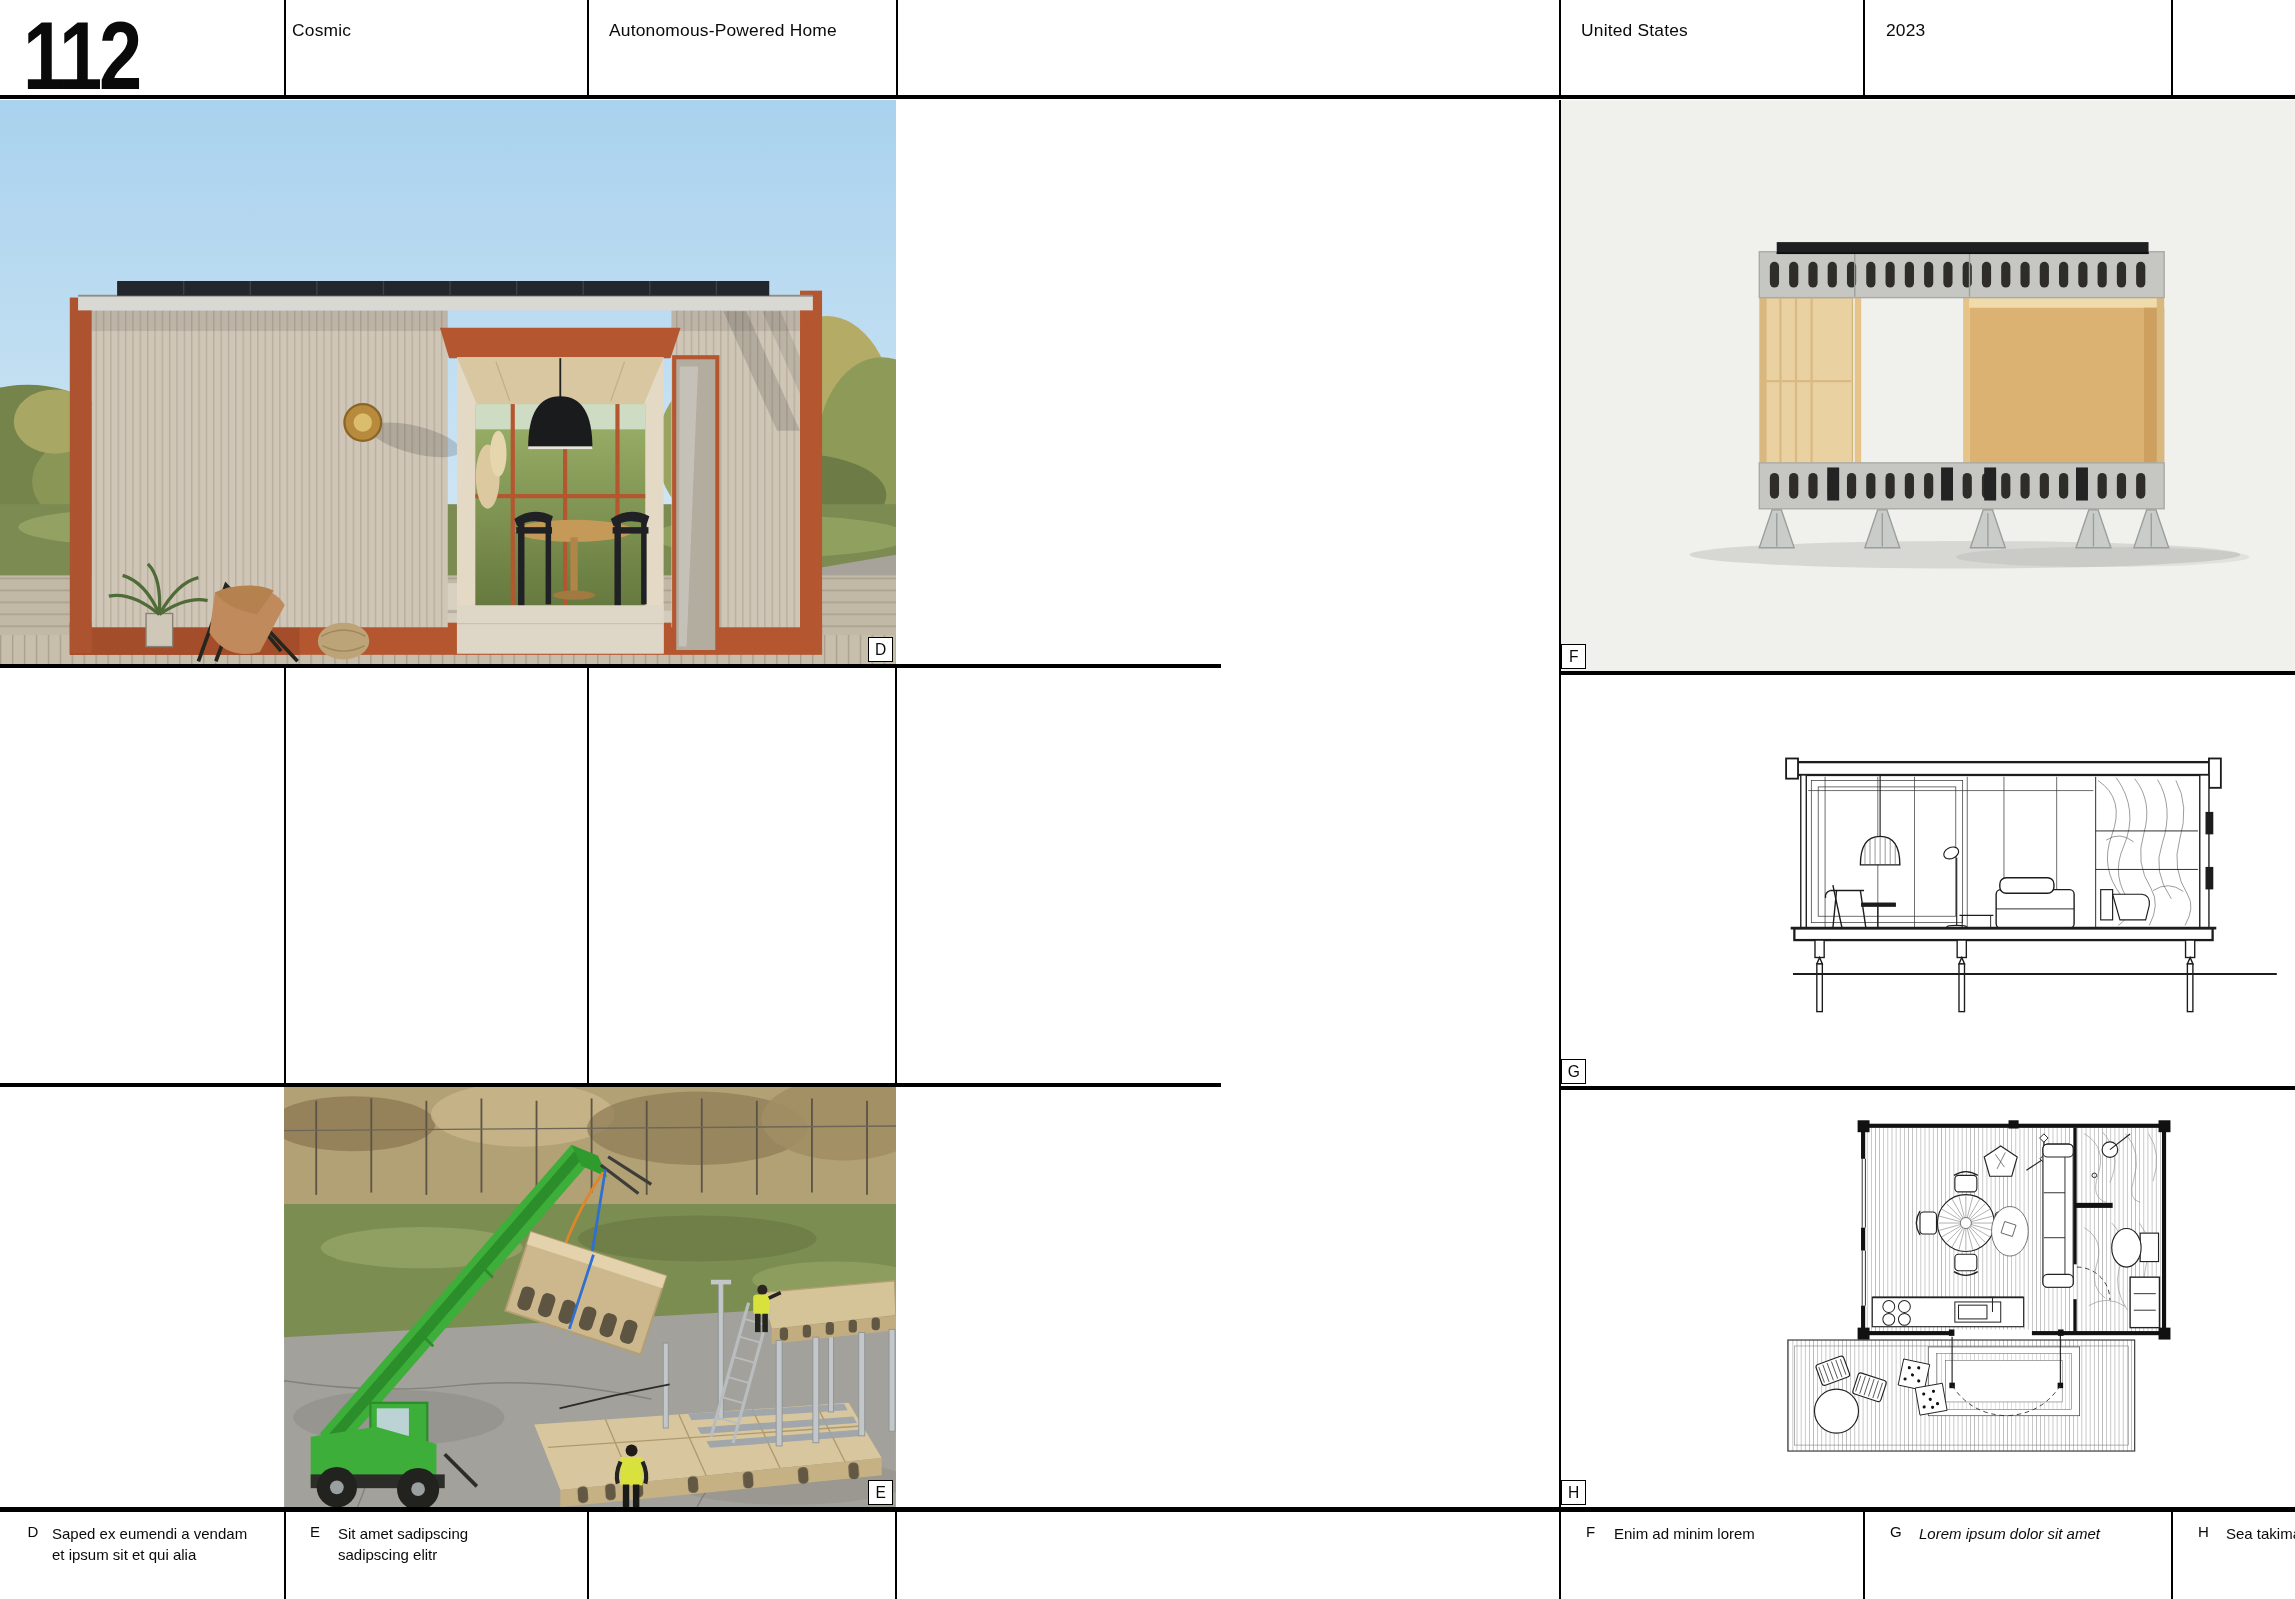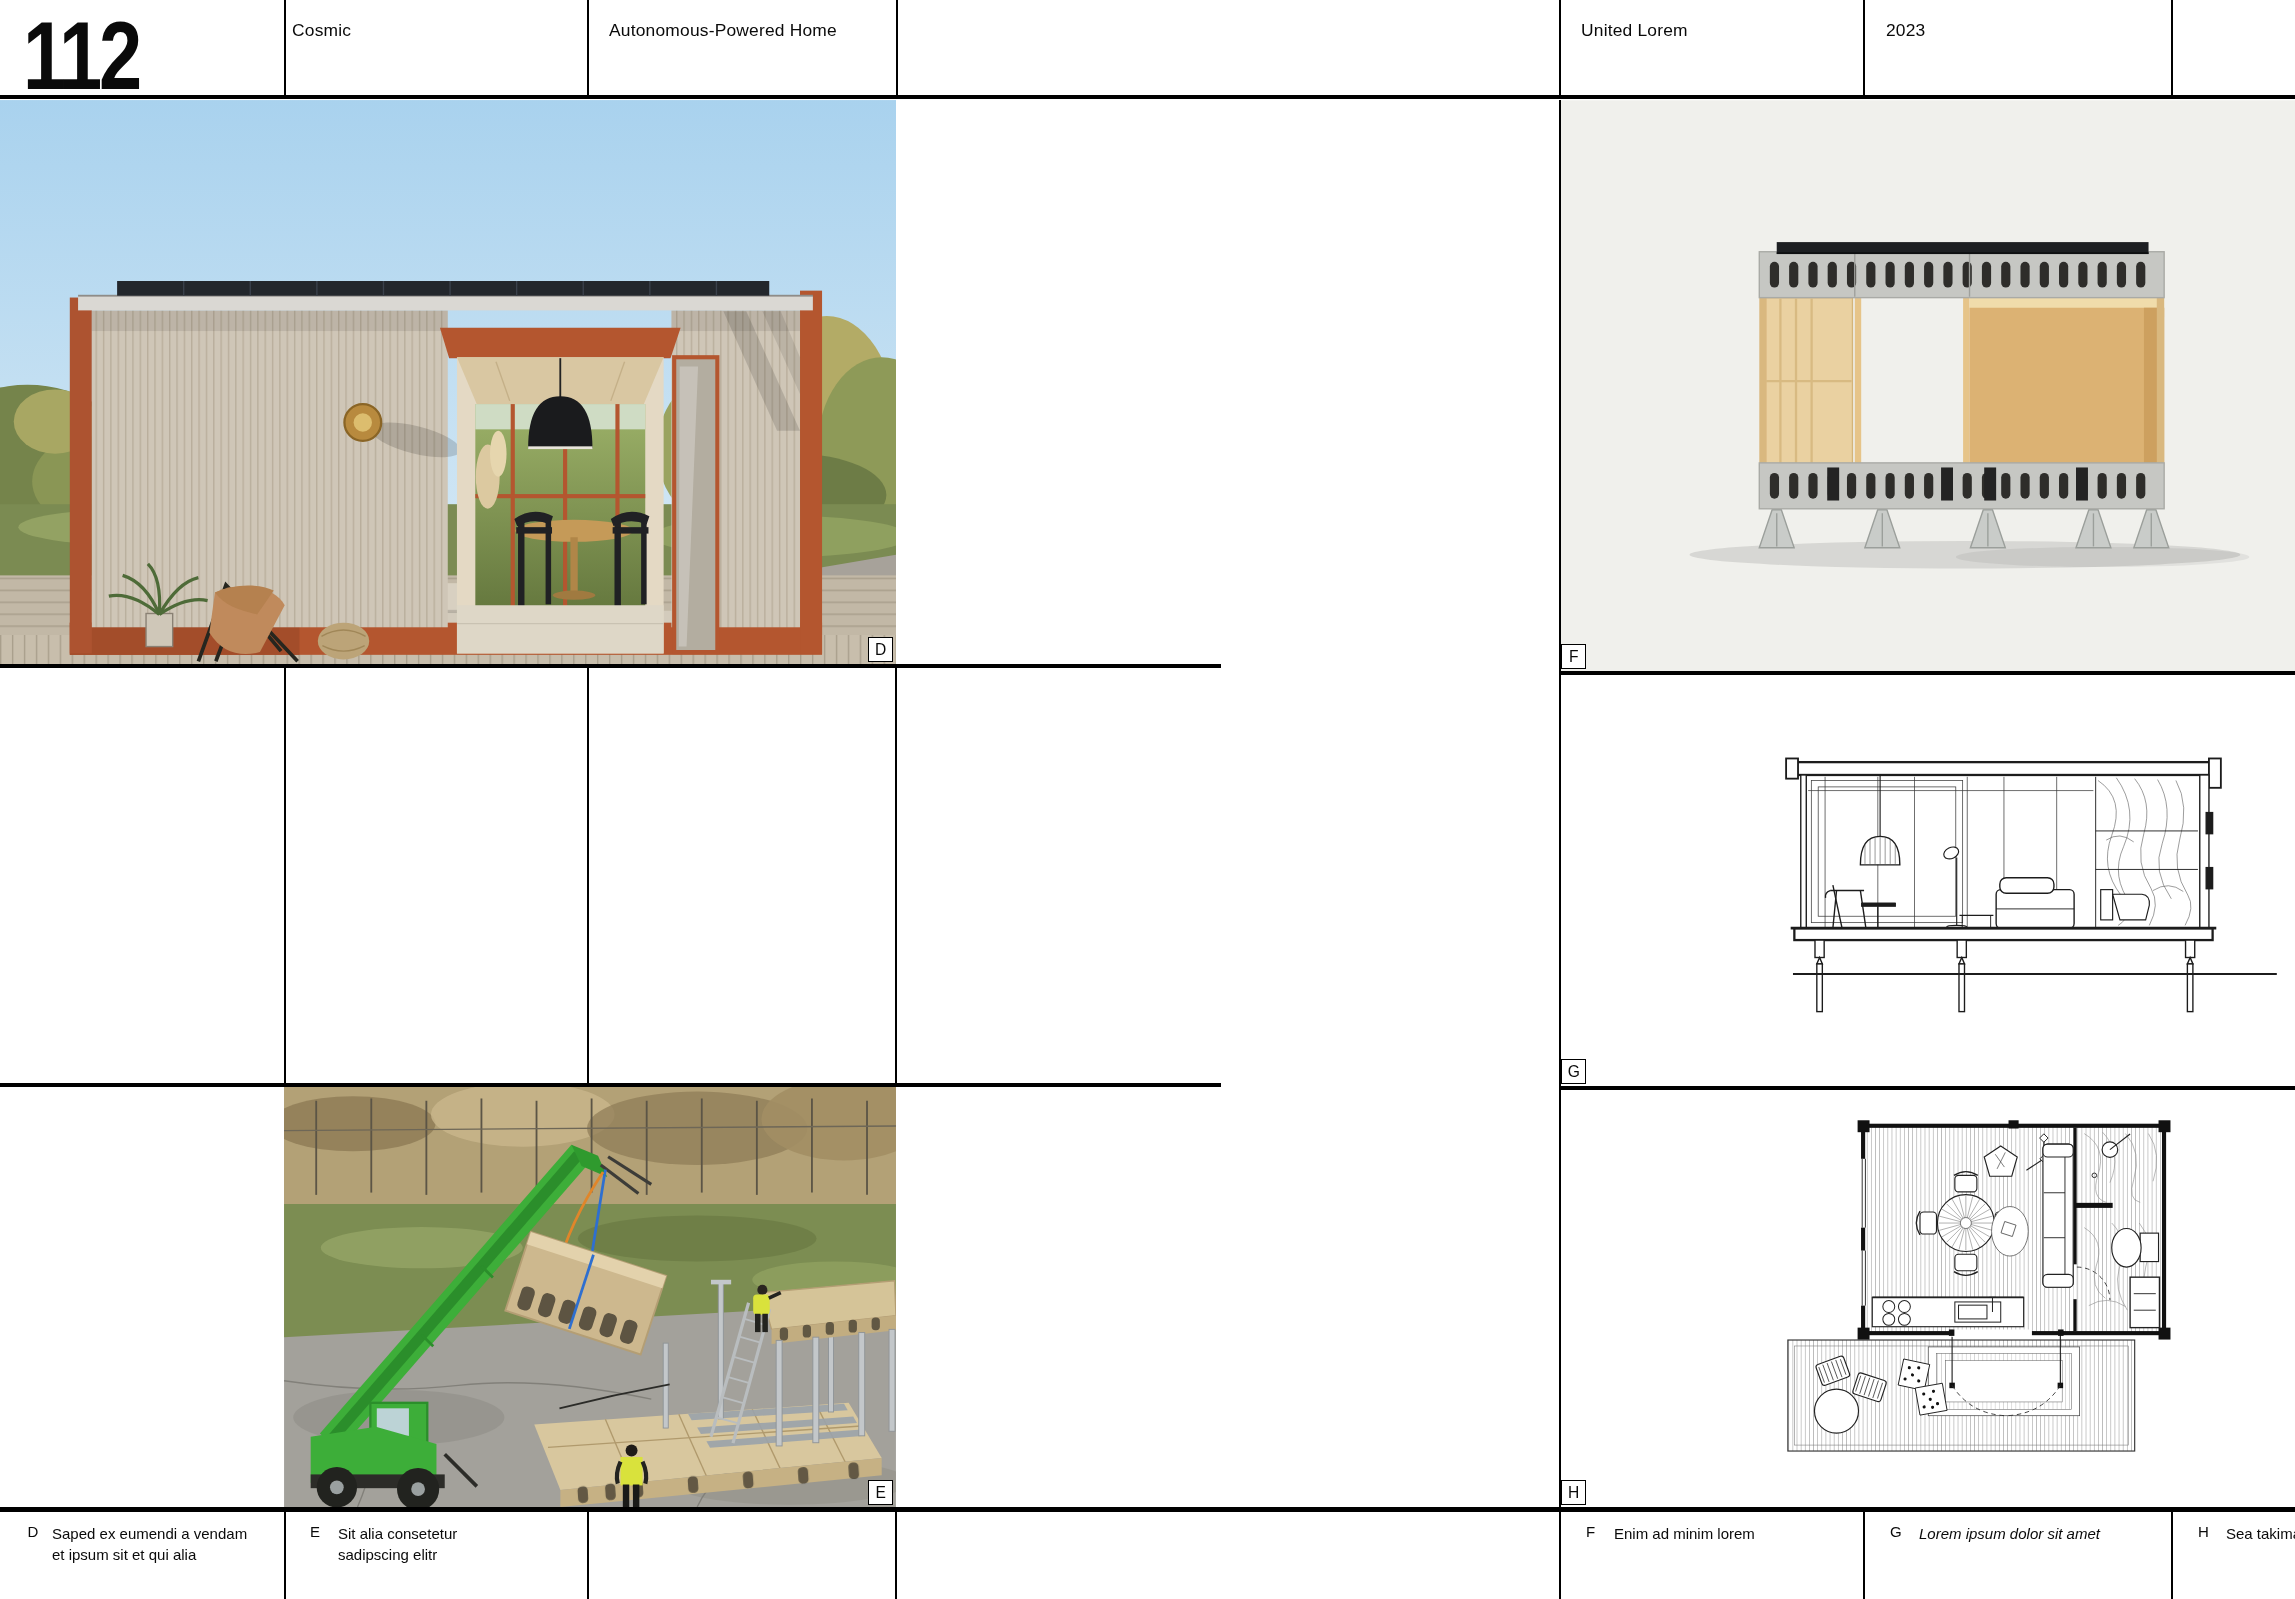--- a/index.html
+++ b/index.html
@@ -17,21 +17,21 @@
   .fig{position:absolute;display:block;}
 </style>
 </head>
 <body>
 
 <div id="page">
 
   <div class="pagenum left">112</div>
   <div class="hdr-txt" style="left:292px;">Cosmic</div>
   <div class="hdr-txt" style="left:609px;">Autonomous-Powered Home</div>
-  <div class="hdr-txt" style="left:1581px;">United Lorem</div>
+  <div class="hdr-txt" style="left:1581px;">United States</div>
   <div class="hdr-txt" style="left:1886px;">2023</div>
 
   <div class="vline" style="left:284px;top:0;height:95px;"></div>
   <div class="vline" style="left:587px;top:0;height:95px;"></div>
   <div class="vline" style="left:896px;top:0;height:95px;"></div>
   <div class="vline" style="left:1559px;top:0;height:95px;"></div>
   <div class="vline" style="left:1863px;top:0;height:95px;"></div>
   <div class="vline" style="left:2171px;top:0;height:95px;"></div>
   <div class="hrule" style="left:0;top:95px;width:2440px;height:4.1px;"></div>
 
@@ -745,21 +745,21 @@
   <div class="vline" style="left:2171px;top:1512px;height:88px;"></div>
 
   <div class="cap-letter" style="left:27.5px;">D</div>
   <div class="cap-text" style="left:52px;">
     <div>Saped ex eumendi a vendam</div>
     <div>et ipsum sit et qui alia</div>
   </div>
 
   <div class="cap-letter" style="left:310px;">E</div>
   <div class="cap-text" style="left:338px;">
-    <div>Sit alia consetetur</div>
+    <div>Sit amet sadipscing</div>
     <div>sadipscing elitr</div>
   </div>
 
   <div class="cap-letter" style="left:1586px;">F</div>
   <div class="cap-text" style="left:1614px;">
     <div>Enim ad minim lorem</div>
   </div>
 
   <div class="cap-letter" style="left:1890px;">G</div>
   <div class="cap-text" style="left:1919px;font-style:italic;">

